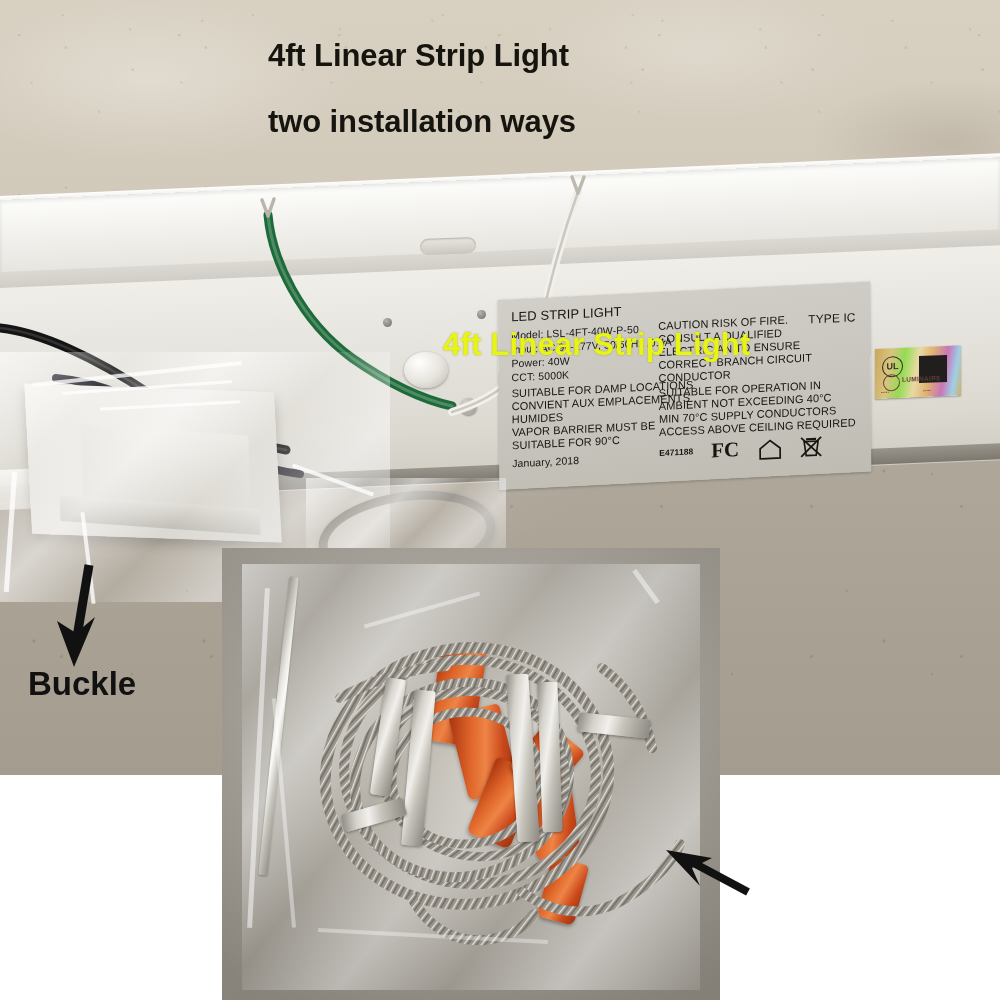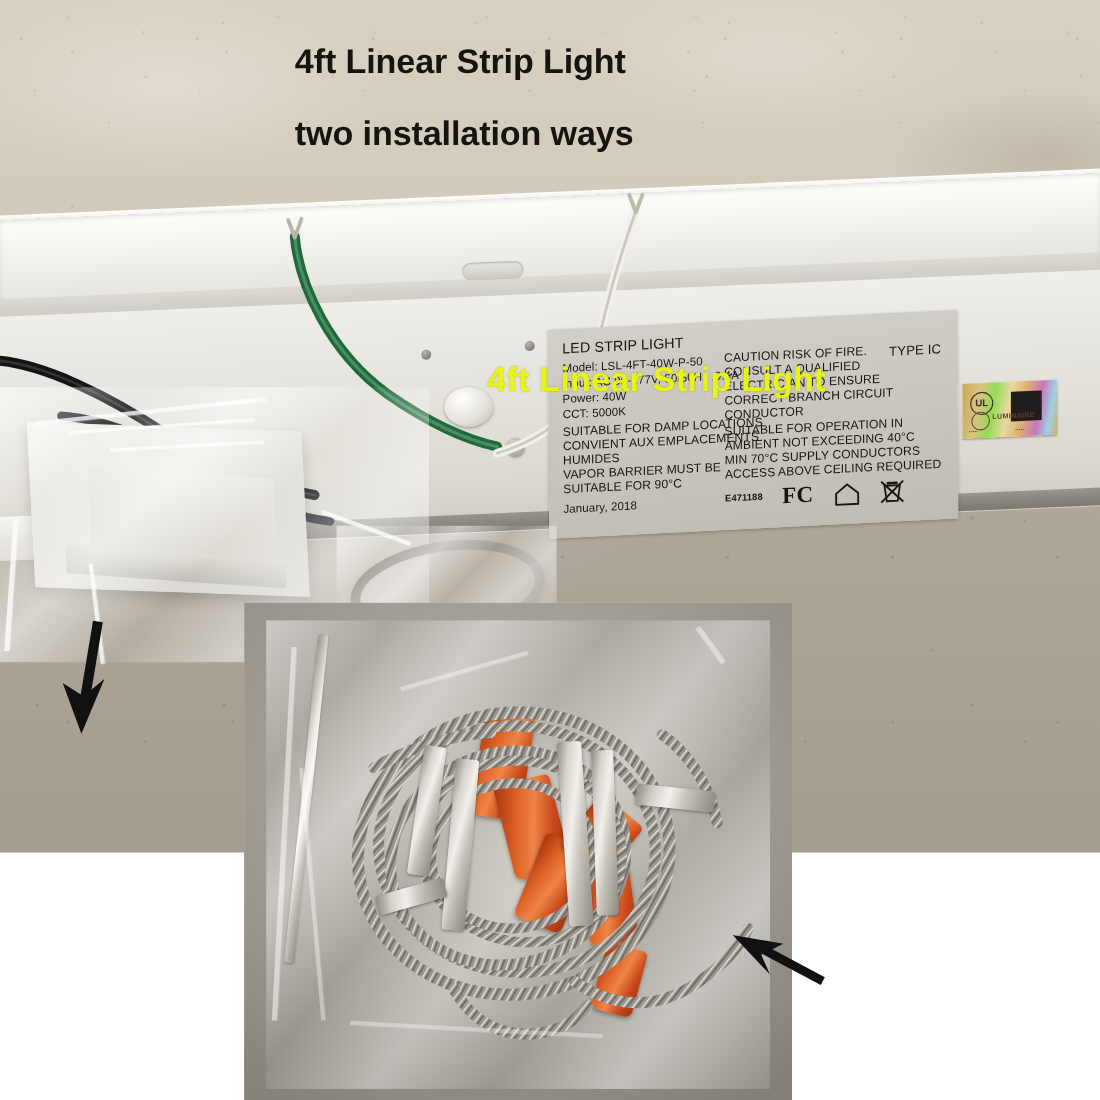--- a/index.html
+++ b/index.html
@@ -361,19 +361,20 @@
 
   <div class="watermark">4ft Linear Strip Light</div>
 
   <div class="headline hl1">4ft Linear Strip Light</div>
   <div class="headline hl2">two installation ways</div>
 
   <svg class="arrow-svg" style="left:40px;top:555px;" width="110" height="125">
     <path d="M49,10 L36,88" stroke="#111" stroke-width="9" stroke-linecap="butt"></path>
     <path d="M34,112 L17,66 L36,78 L55,62 Z" fill="#111"></path>
   </svg>
+  <div class="anno anno-buckle">Buckle</div>
 
   <svg class="arrow-svg" style="left:630px;top:838px;" width="130" height="70">
     <path d="M118,54 L58,22" stroke="#111" stroke-width="8" stroke-linecap="butt"></path>
     <path d="M36,12 L82,20 L62,30 L70,48 Z" fill="#111"></path>
   </svg>
 
 </div>
 
 </body></html>

